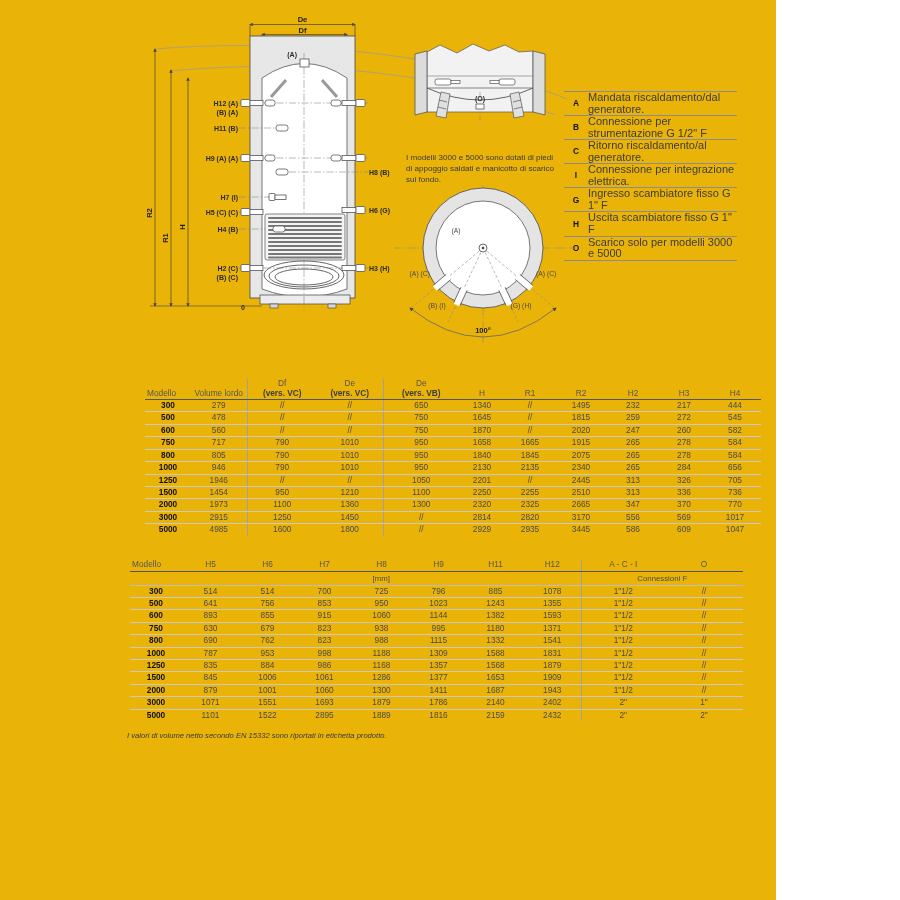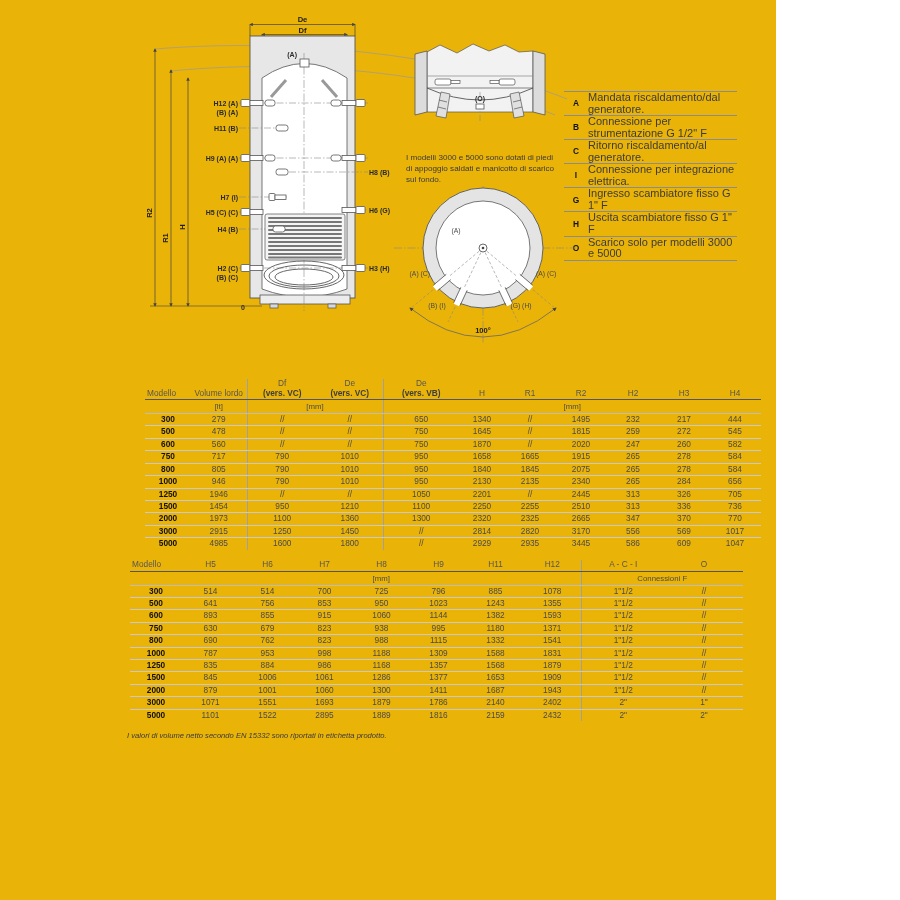--- a/index.html
+++ b/index.html
@@ -319,26 +319,20 @@
             <div>De</div>
             <div class="sub">(vers. VB)</div>
           </th>
         <th>H</th>
         <th>R1</th>
         <th>R2</th>
         <th>H2</th>
         <th>H3</th>
         <th>H4</th>
       </tr>
-      <tr class="units">
-        <td></td>
-        <td>[lt]</td>
-        <td colspan="2" class="sepL">[mm]</td>
-        <td colspan="7" class="sepL">[mm]</td>
-      </tr>
     </thead>
     <tbody>
 
         <tr>
           <td class="mod">300</td>
           <td>279</td>
           <td class="sepL">//</td>
           <td>//</td>
           <td class="sepL">650</td>
           <td>1340</td>

